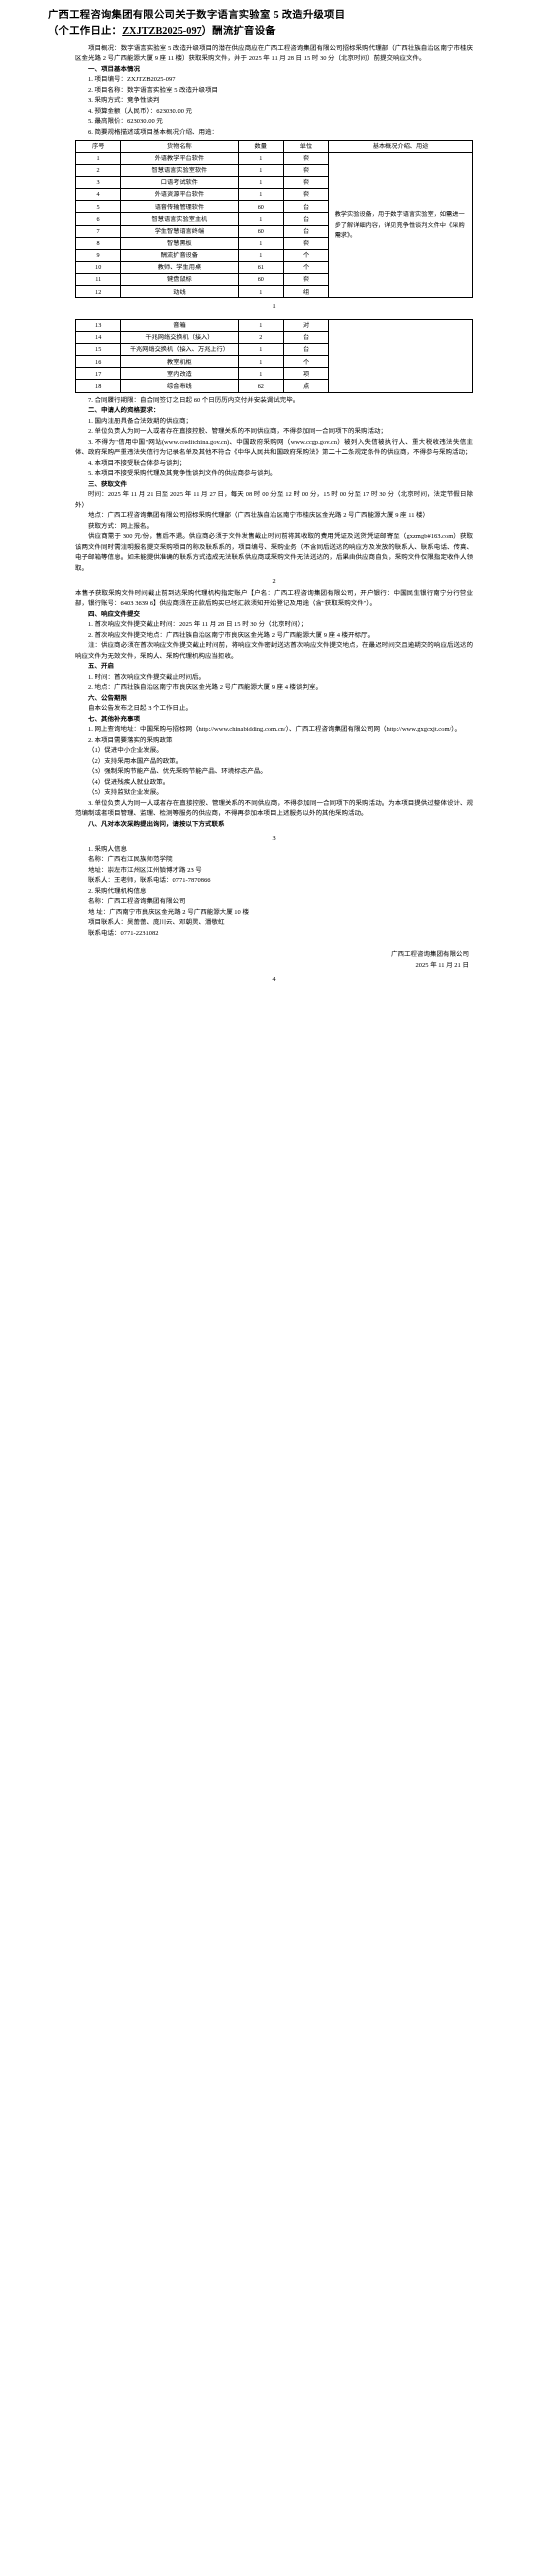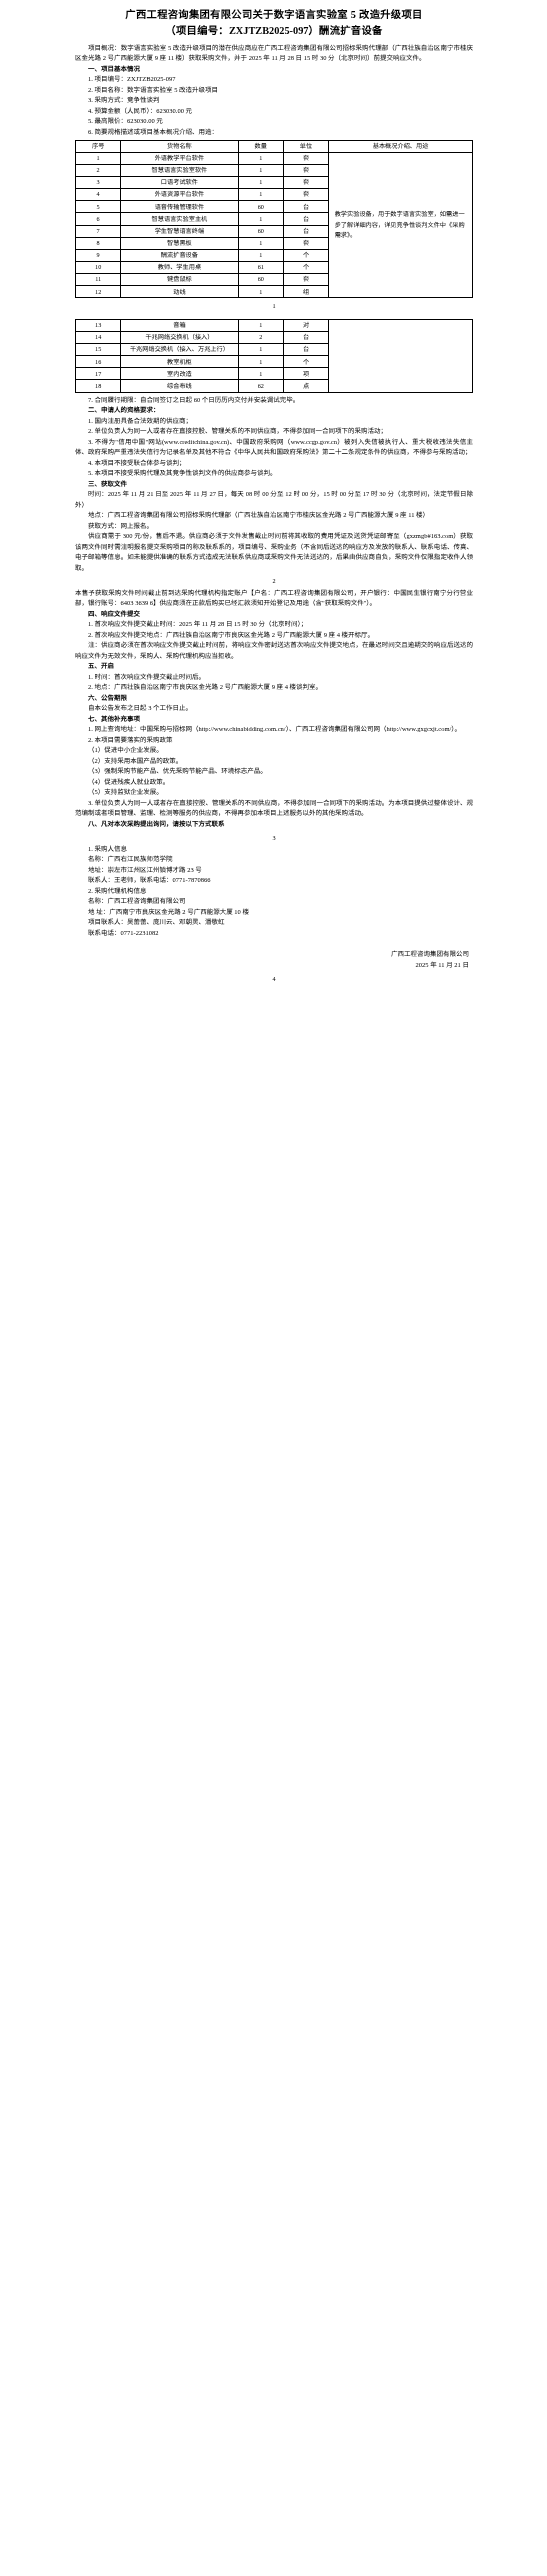--- a/index.html
+++ b/index.html
@@ -11,29 +11,29 @@
     width: 548px;
     font-family: "Liberation Serif", "DejaVu Serif", serif;
     color: #000000;
   }
   .page {
     width: 548px;
     position: relative;
     padding: 0;
   }
   .doc-title {
-    text-align: center;
     font-weight: bold;
     font-size: 10.3px;
     line-height: 1.55;
     padding: 6.8px 48px 1.4px 48px;
     letter-spacing: 0.3px;
   }
   .doc-title .line2 .code {
     letter-spacing: 0px;
+    text-decoration: underline;
   }
   .body-wrap {
     padding: 2.7px 75px 0 75px;
   }
   p.para {
     margin: 0;
     font-size: 6.5px;
     line-height: 1.62;
     text-indent: 2em;
     text-align: justify;
@@ -106,21 +106,21 @@
   }
 </style>
 </head>
 <body>
 
 <div class="page">
 
   <div class="doc-title">
     <div class="line1">广西工程咨询集团有限公司关于数字语言实验室 5 改造升级项目</div>
     <div class="line2">
-      <span>（项目编号：</span><span class="code">ZXJTZB2025-097</span><span>）酬流扩音设备</span>
+      <span>（个工作日止：</span><span class="code">ZXJTZB2025-097</span><span>）酬流扩音设备</span>
     </div>
   </div>
 
   <div class="body-wrap">
 
     <p class="para">项目概况：数字语言实验室 5 改造升级项目的潜在供应商应在广西工程咨询集团有限公司招标采购代理部（广西壮族自治区南宁市桂庆区金光路 2 号广西能源大厦 9 座 11 楼）获取采购文件，并于 2025 年 11 月 28 日 15 时 30 分（北京时间）前提交响应文件。</p>
 
     <p class="section">一、项目基本情况</p>
     <p class="para">1. 项目编号：ZXJTZB2025-097</p>
     <p class="para">2. 项目名称：数字语言实验室 5 改造升级项目</p>

